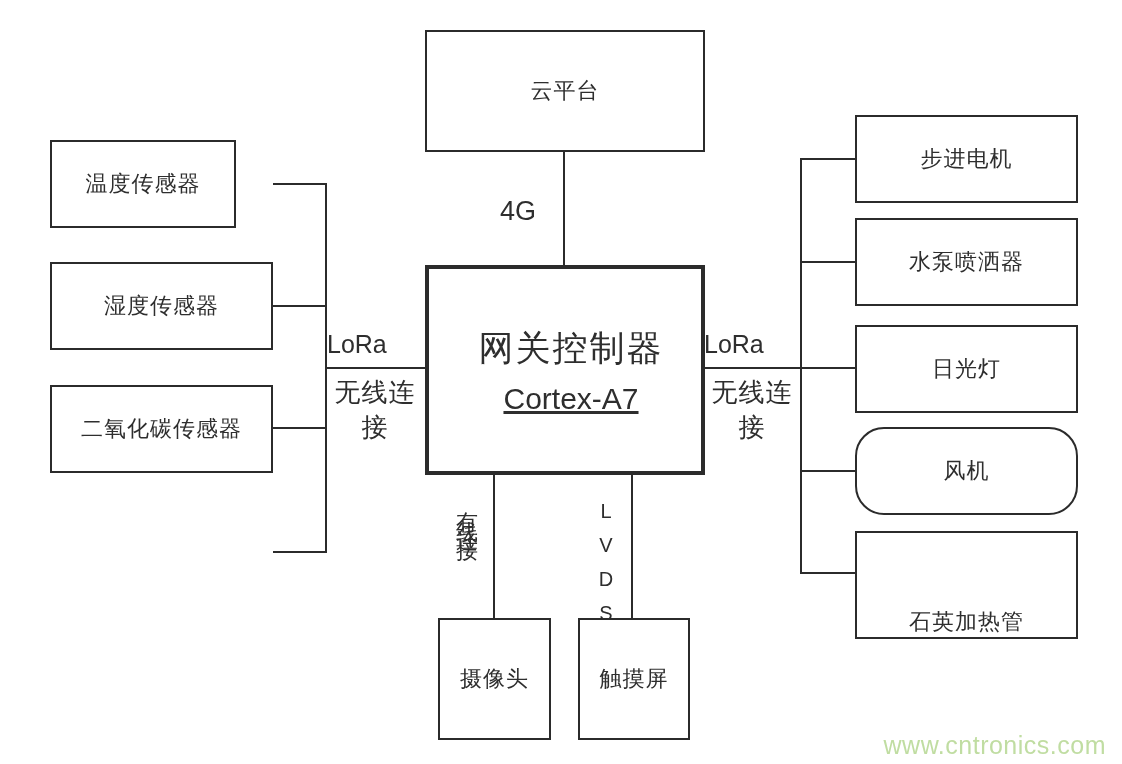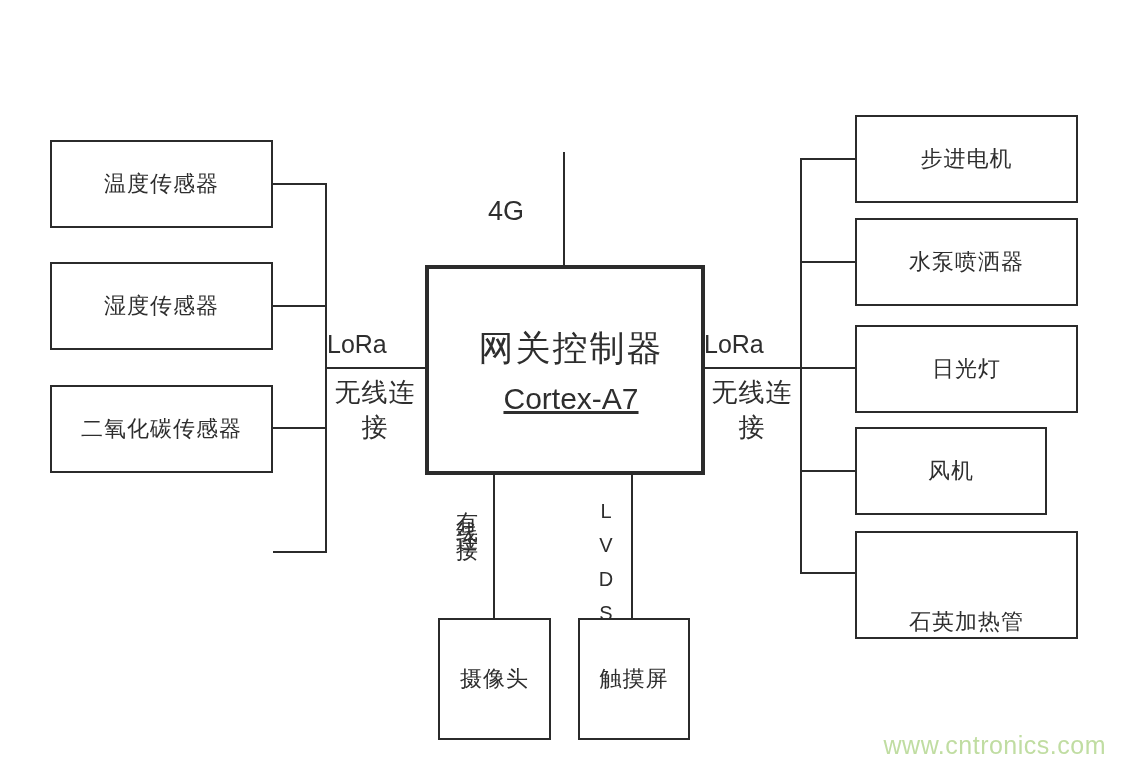--- a/index.html
+++ b/index.html
@@ -64,30 +64,33 @@
     bottom: 4px;
     font-size: 25px;
     letter-spacing: 0.5px;
   }
 </style>
 </head>
 <body>
 
 <div class="canvas">
 
+  <div class="box" style="left:425px; top:30px; width:280px; height:122px;">
+    <span>云平台</span>
+  </div>
 
   <div class="line" style="left:563px; top:152px; width:2px; height:113px;"></div>
-  <div class="lbl lbl-4g" style="left:452px; top:196px; width:72px;">4G</div>
+  <div class="lbl lbl-4g" style="left:464px; top:196px; width:72px;">4G</div>
 
   <div class="box gateway" style="left:425px; top:265px; width:280px; height:210px;padding-left:12px;">
     <span class="gateway-title">网关控制器</span>
     <span class="gateway-subtitle">Cortex-A7</span>
   </div>
 
-  <div class="box" style="left:50px; top:140px; width:223px; height:88px;">
+  <div class="box" style="left:50px; top:140px; width:186px; height:88px;">
     <span>温度传感器</span>
   </div>
   <div class="box" style="left:50px; top:262px; width:223px; height:88px;">
     <span>湿度传感器</span>
   </div>
   <div class="box" style="left:50px; top:385px; width:223px; height:88px;">
     <span>二氧化碳传感器</span>
   </div>
 
   <div class="line" style="left:273px; top:183px; width:54px; height:2px;"></div>
@@ -113,21 +116,21 @@
 
   <div class="box" style="left:855px; top:218px; width:223px; height:88px;">
     <span>水泵喷洒器</span>
   </div>
   <div class="box" style="left:855px; top:115px; width:223px; height:88px;">
     <span>步进电机</span>
   </div>
   <div class="box" style="left:855px; top:325px; width:223px; height:88px;">
     <span>日光灯</span>
   </div>
-  <div class="box" style="left:855px; top:427px; width:192px; height:88px;">
+  <div class="box" style="left:855px; top:427px; width:223px; height:88px;border-radius:29px;">
     <span>风机</span>
   </div>
   <div class="box" style="left:855px; top:531px; width:223px; height:108px;align-items:flex-end;">
     <span>石英加热管</span>
   </div>
 
   <div class="line" style="left:493px; top:475px; width:2px; height:143px;"></div>
   <div class="line" style="left:631px; top:475px; width:2px; height:143px;"></div>
 
   <div class="lbl lbl-vertical" style="left:452px; top:494px;">有线连接</div>

